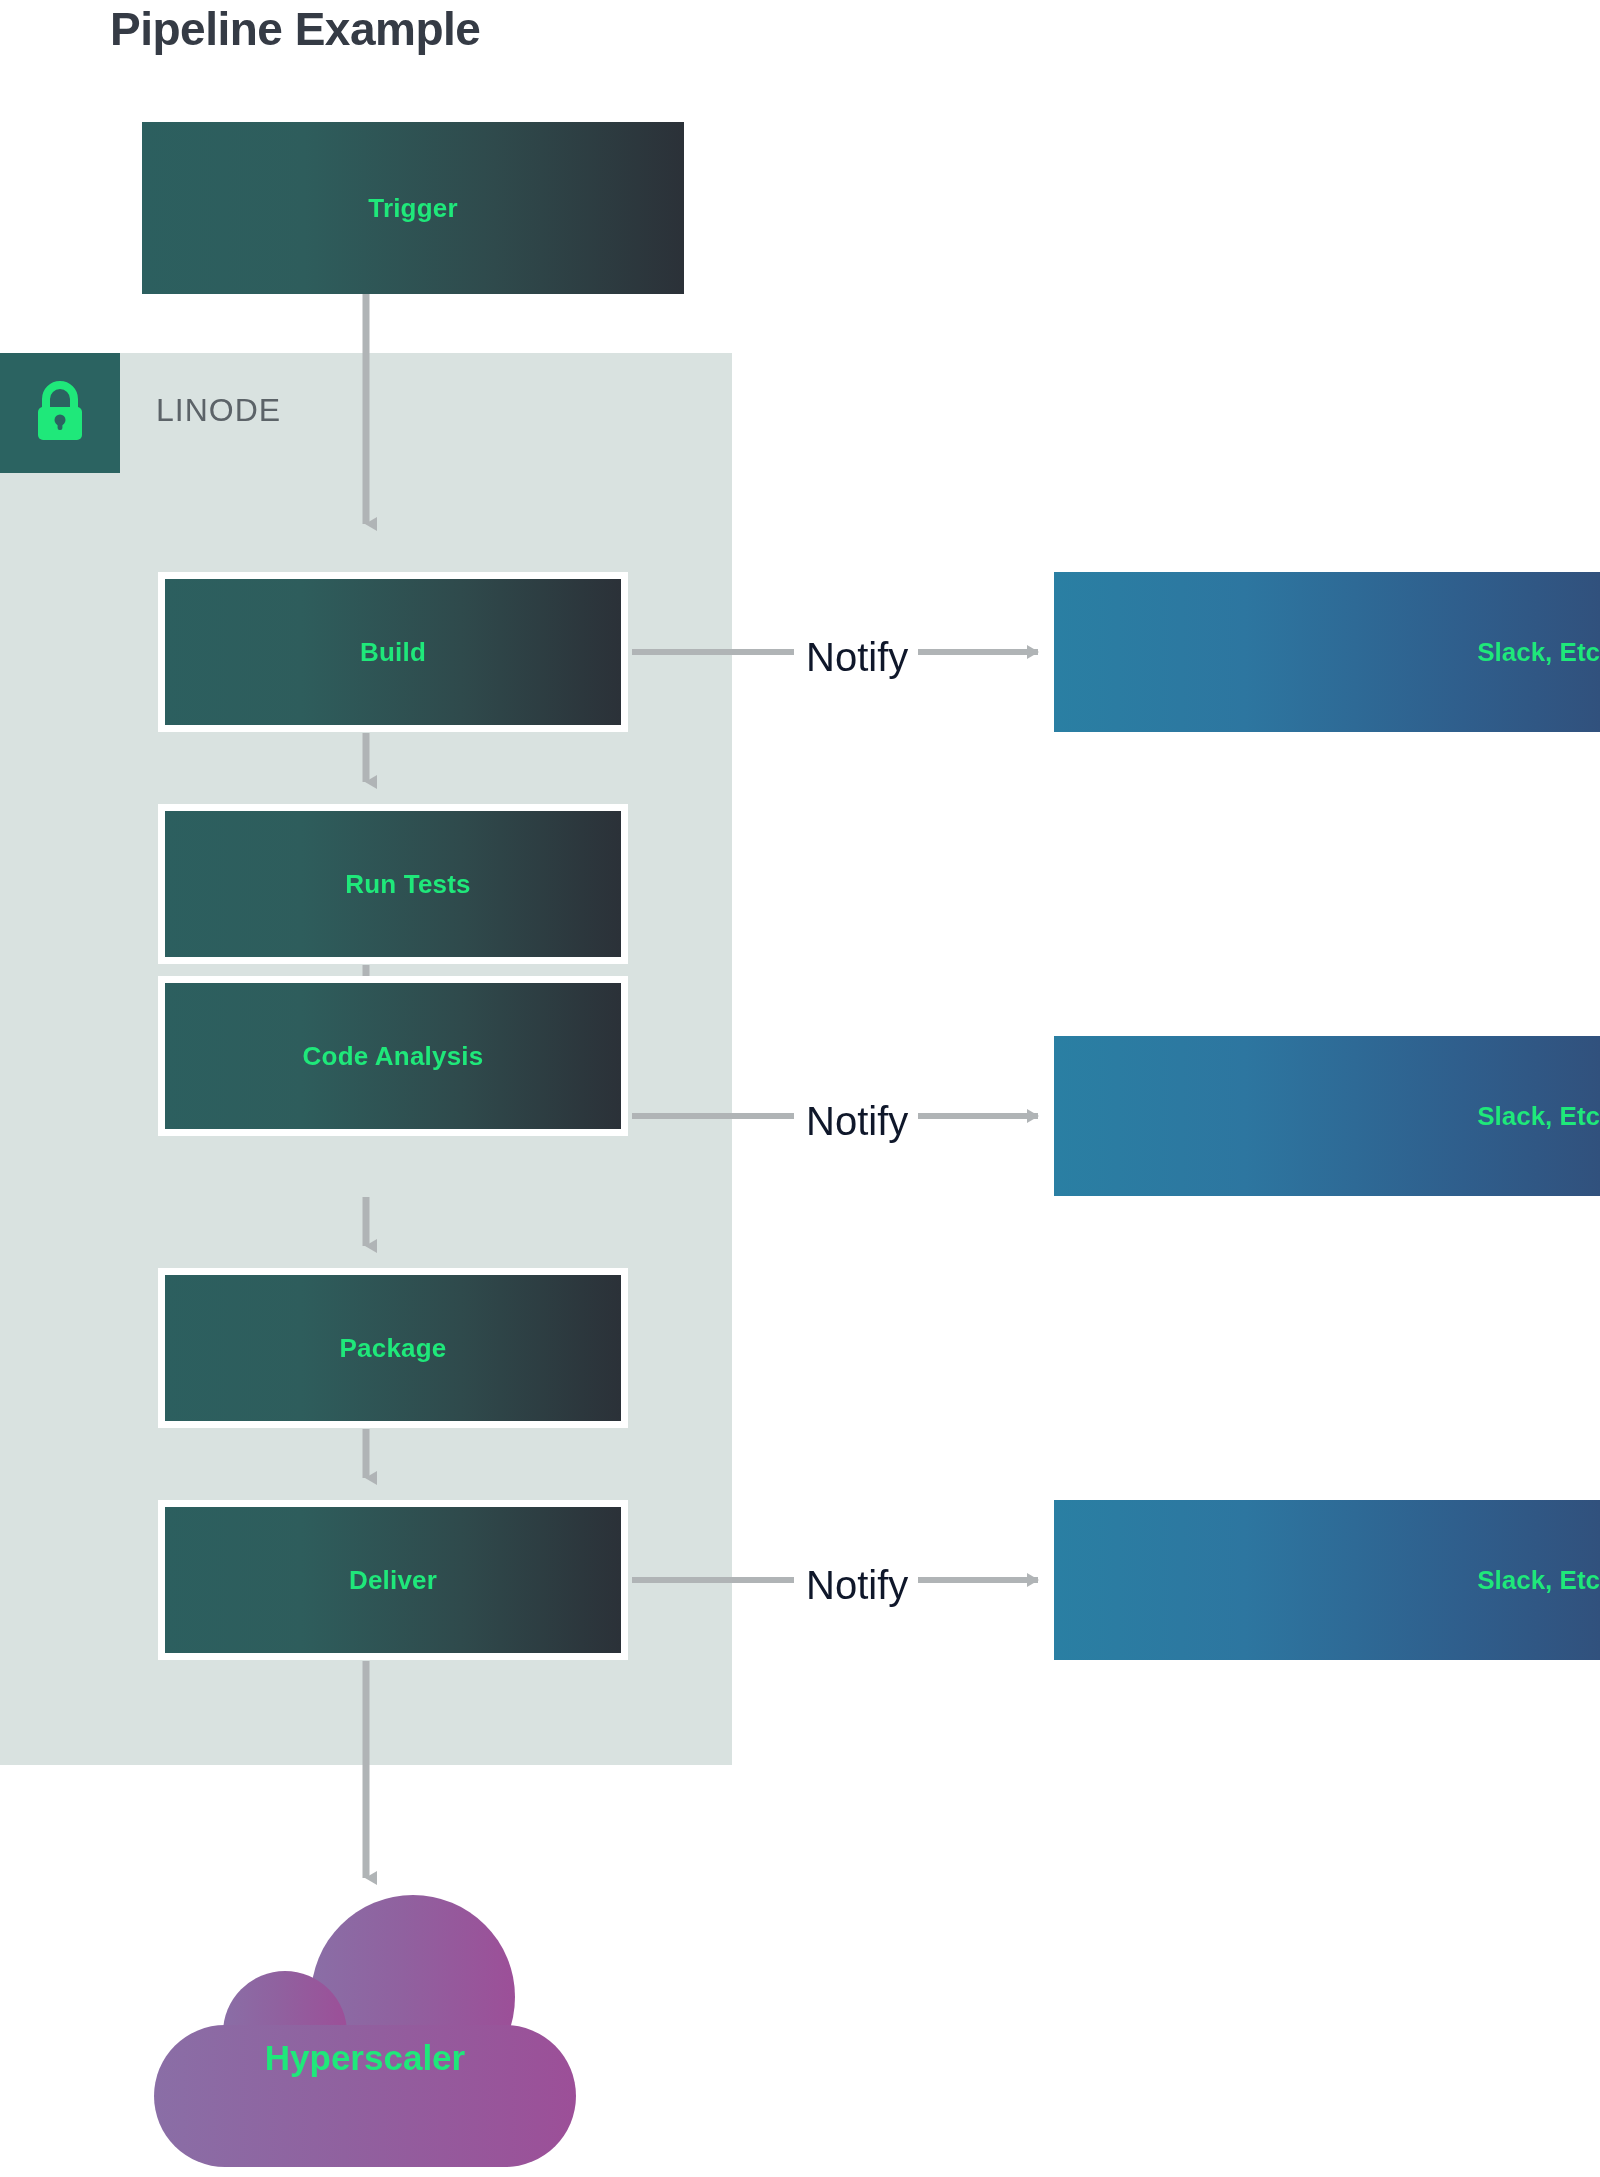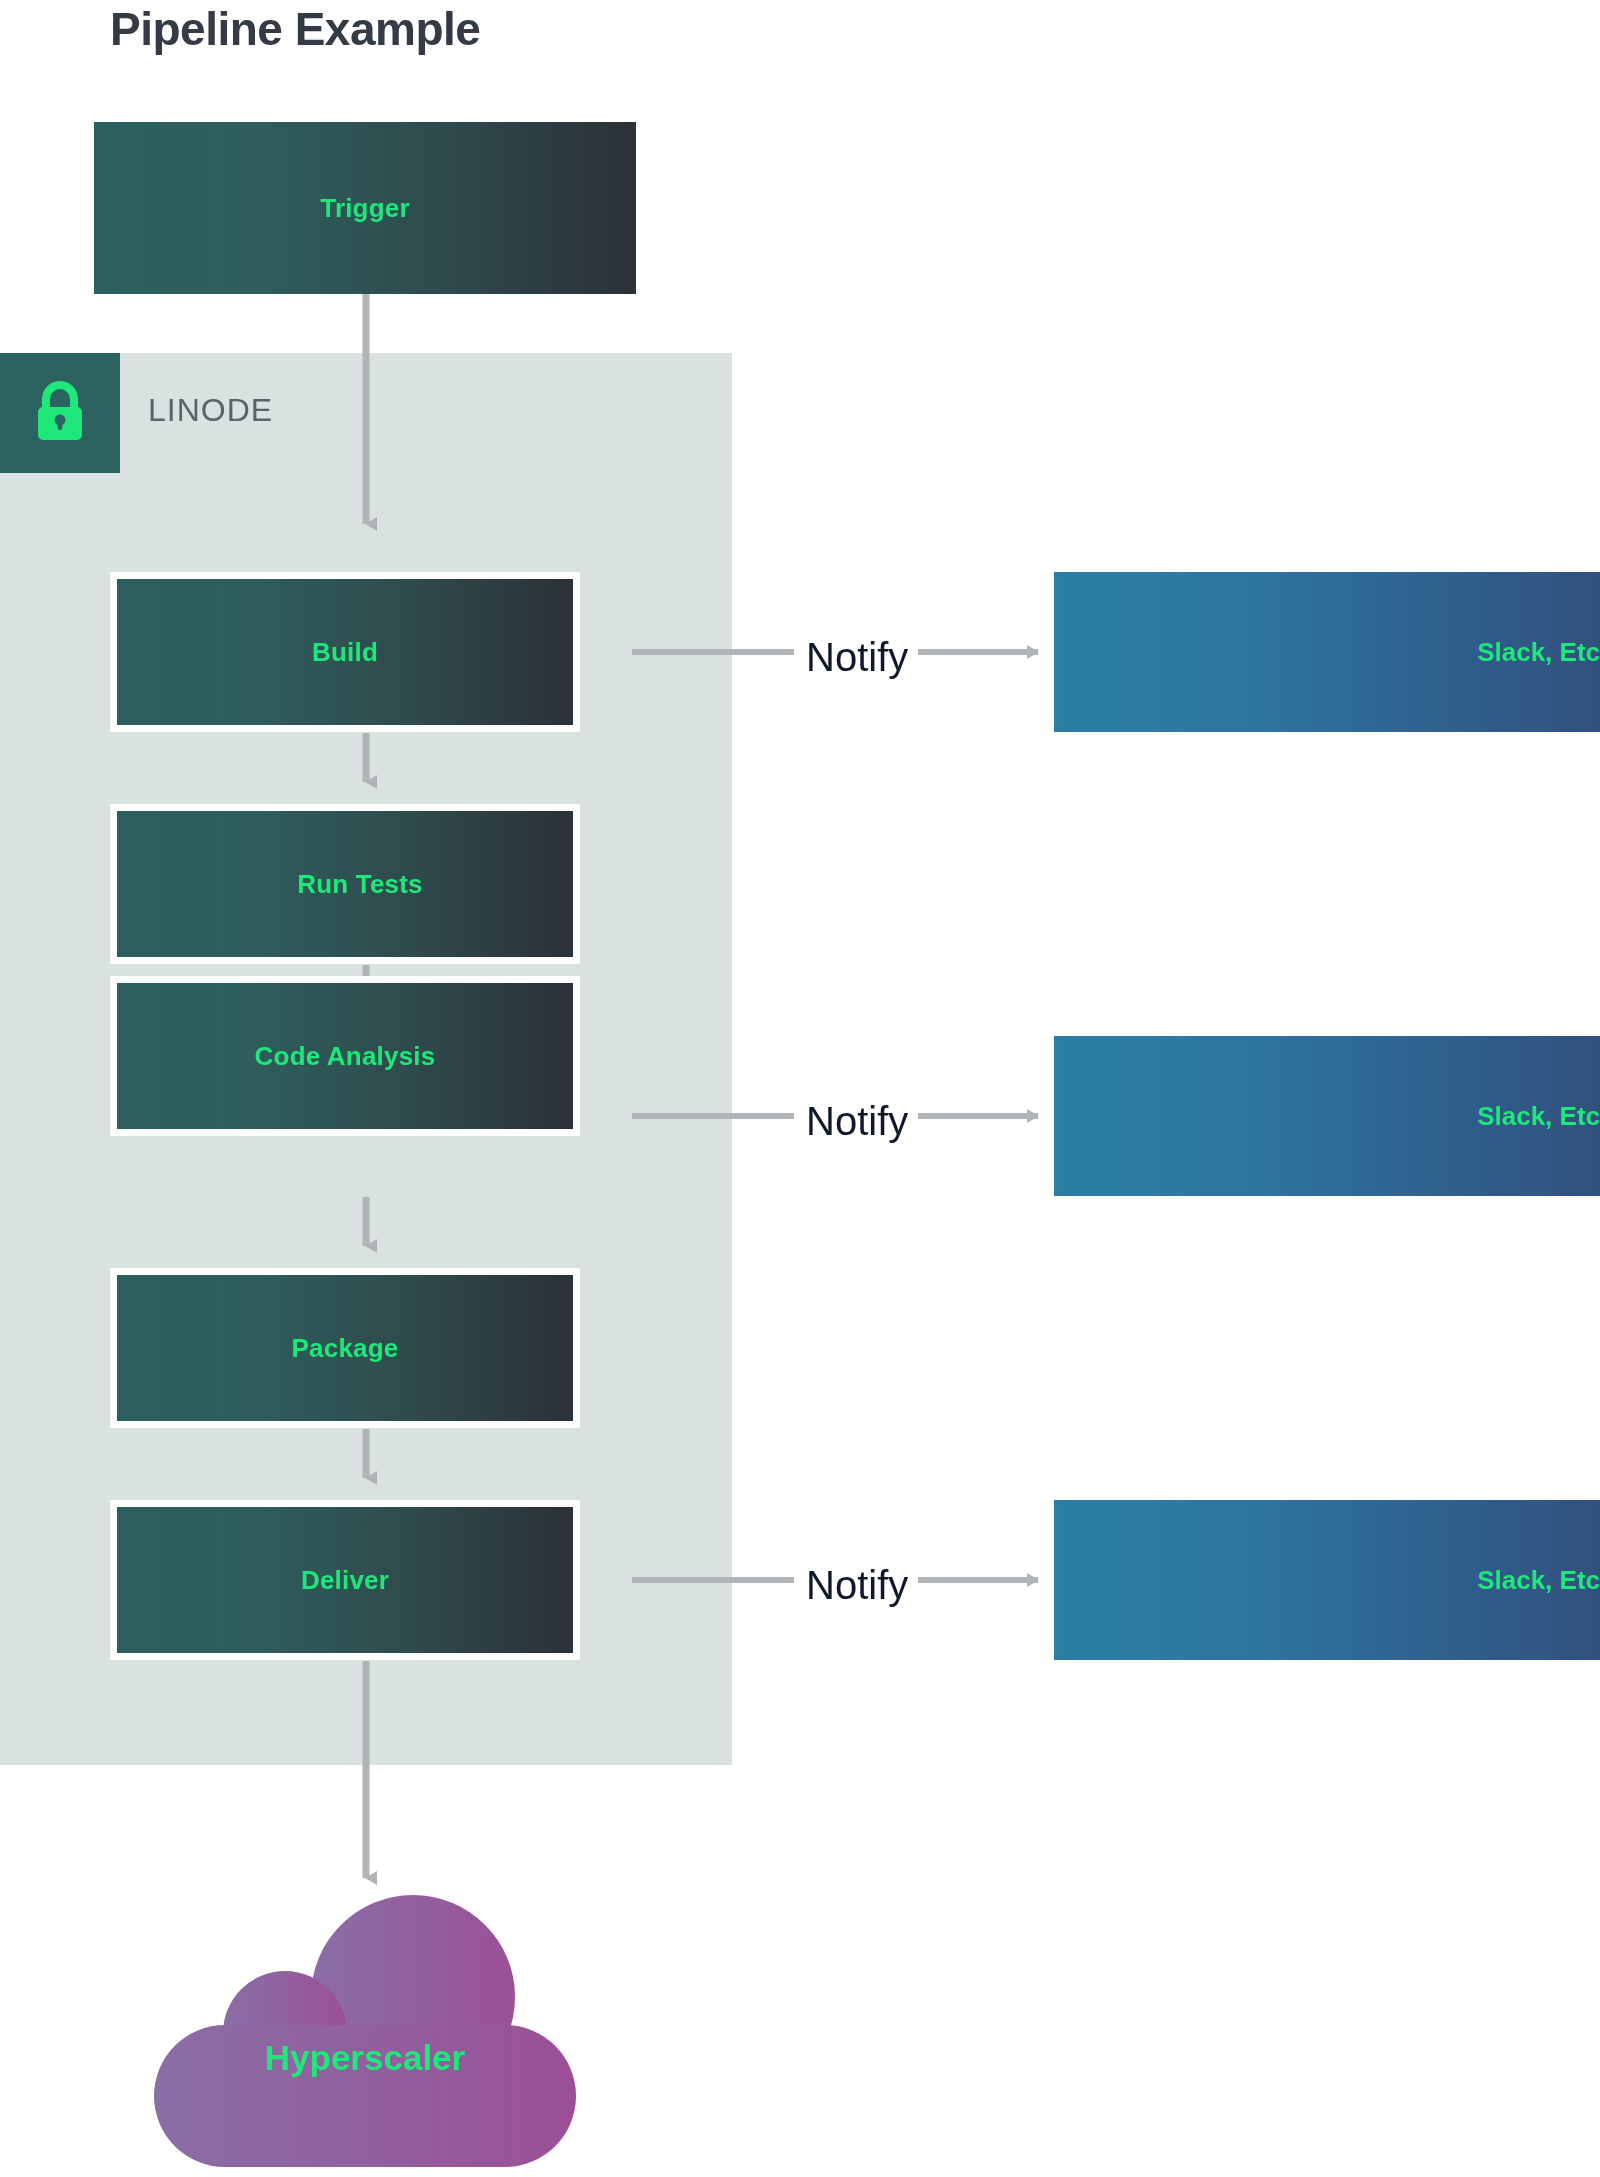--- a/index.html
+++ b/index.html
@@ -30,20 +30,21 @@
     white-space: nowrap;
   }
 
   
   .stage-box {
     position: absolute;
     background: linear-gradient(to right, #2c5f5f 0%, #2e5d5c 30%, #2f4a4c 65%, #2b3138 100%);
     display: flex;
     align-items: center;
     justify-content: center;
+    margin-left: 48px;
   }
   .stage-box .stage-label {
     font-size: 26px;
     font-weight: bold;
     color: #1fe87a;
     letter-spacing: 0.2px;
     white-space: nowrap;
   }
   .stage-box.framed {
     border: 7px solid #ffffff;
@@ -73,21 +74,21 @@
     top: 353px;
     width: 120px;
     height: 120px;
     background: #2b6361;
     display: flex;
     align-items: center;
     justify-content: center;
   }
   #linode-name {
     position: absolute;
-    left: 148px;
+    left: 156px;
     top: 392px;
     font-size: 32px;
     color: #5c6368;
     letter-spacing: 1px;
     white-space: nowrap;
   }
 
   
   #build-box        { left: 110px; top: 572px;  width: 470px; height: 160px; }
   #runtests-box     { left: 110px; top: 804px;  width: 470px; height: 160px; padding-left: 30px; }

